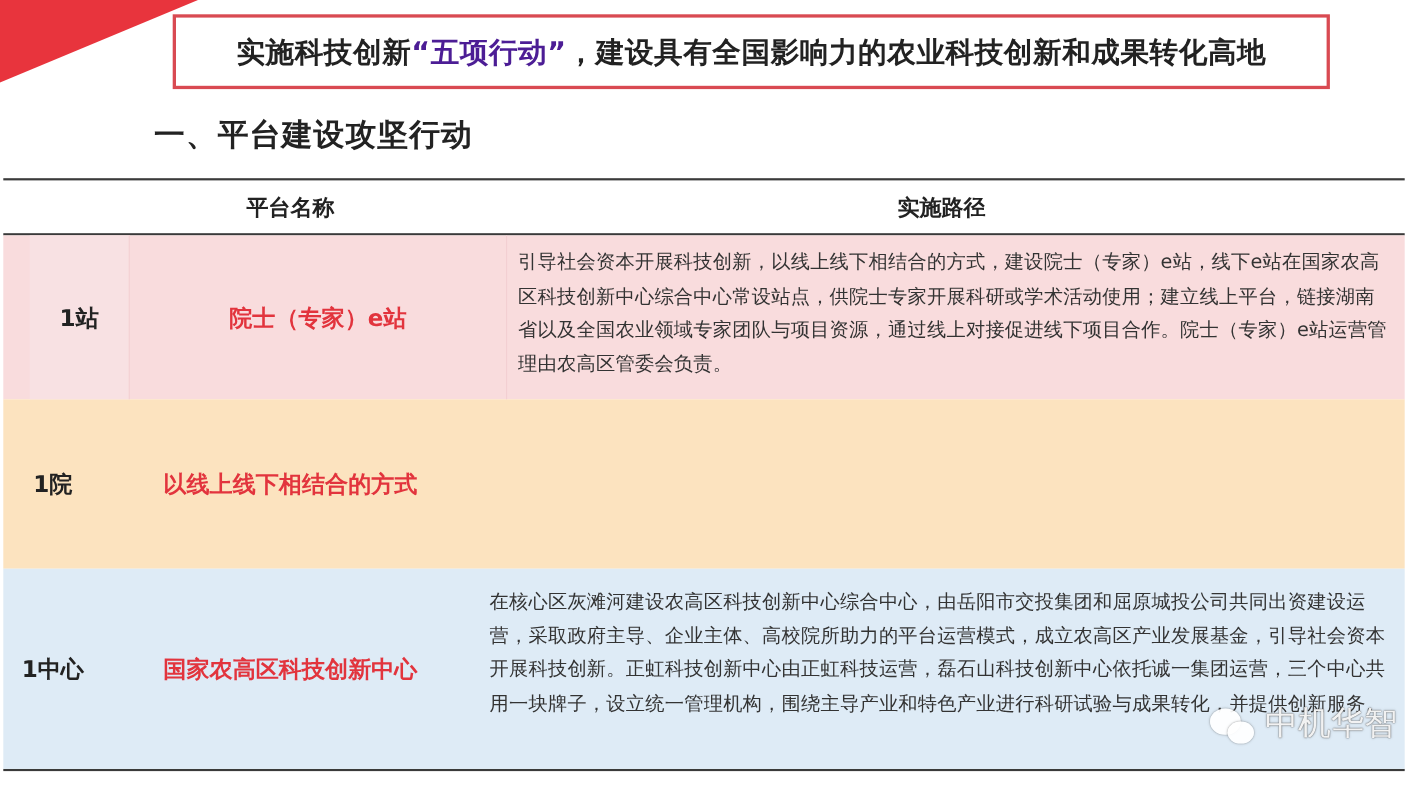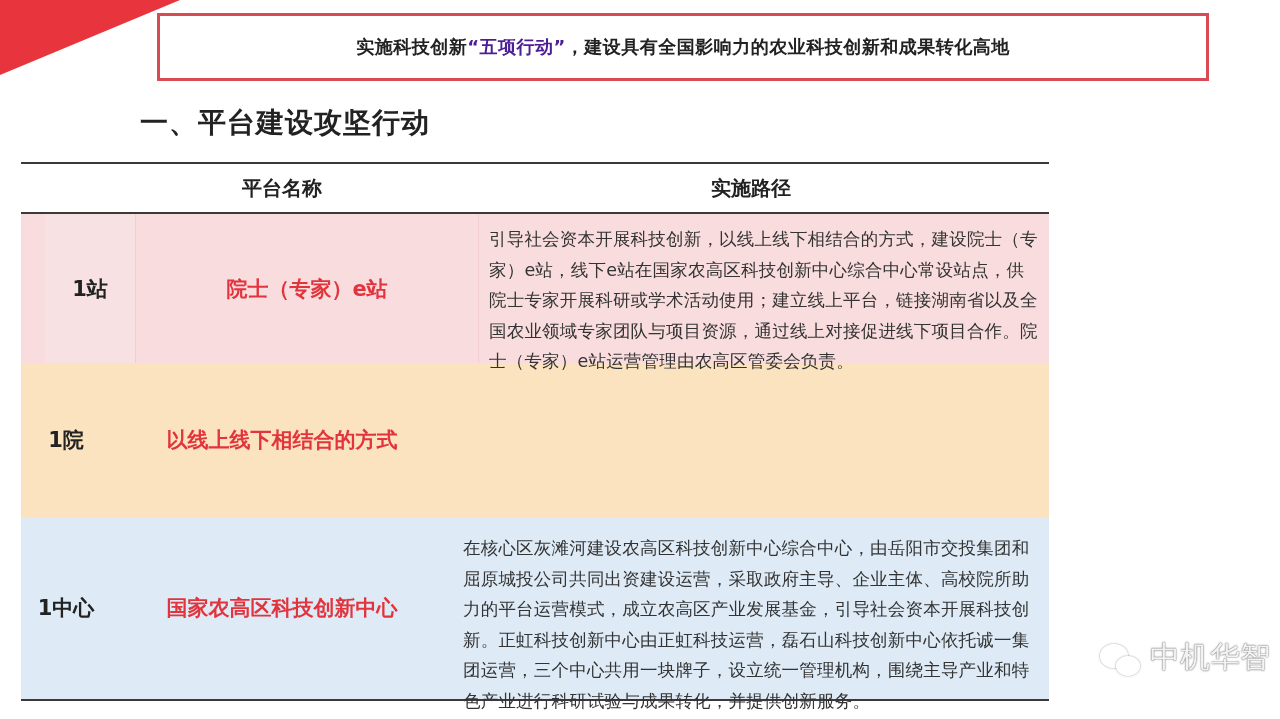--- a/index.html
+++ b/index.html
@@ -11,30 +11,30 @@
     }
     .corner {
       position: absolute; left: 0; top: 0; width: 0; height: 0;
       border-top: 75px solid #e8343d;
       border-right: 180px solid transparent;
     }
     .title-box {
       position: absolute; left: 157px; top: 13px; width: 1052px; height: 68px;
       border: 3px solid #d94a52; box-sizing: border-box;
       display: flex; align-items: center; justify-content: center;
-      font-weight: bold; font-size: 18px; color: #222; letter-spacing: 0.5px;
+      font-weight: bold; font-size: 26px; color: #222; letter-spacing: 0.5px;
       white-space: nowrap;
     }
     .title-box .hl { color: #4c1d95; }
     .section-heading {
       position: absolute; left: 140px; top: 104px;
       font-size: 28px; font-weight: bold; color: #222; letter-spacing: 1px;
     }
     .table {
-      position: absolute; left: 21px; top: 162px; width: 1028px;
+      position: absolute; left: 3px; top: 162px; width: 1274px;
       border-top: 2px solid #3a3a3a; border-bottom: 2px solid #3a3a3a;
     }
     .thead {
       display: flex; height: 48px; border-bottom: 2px solid #3a3a3a;
       font-weight: bold; font-size: 20px; color: #222;
     }
     .thead .h-name { width: 432px; display: flex; align-items: center; justify-content: center; padding-left: 90px; box-sizing: border-box;}
     .thead .h-path { flex: 1; display: flex; align-items: center; justify-content: center; }
     .row { display: flex; }
     .cell-id {

